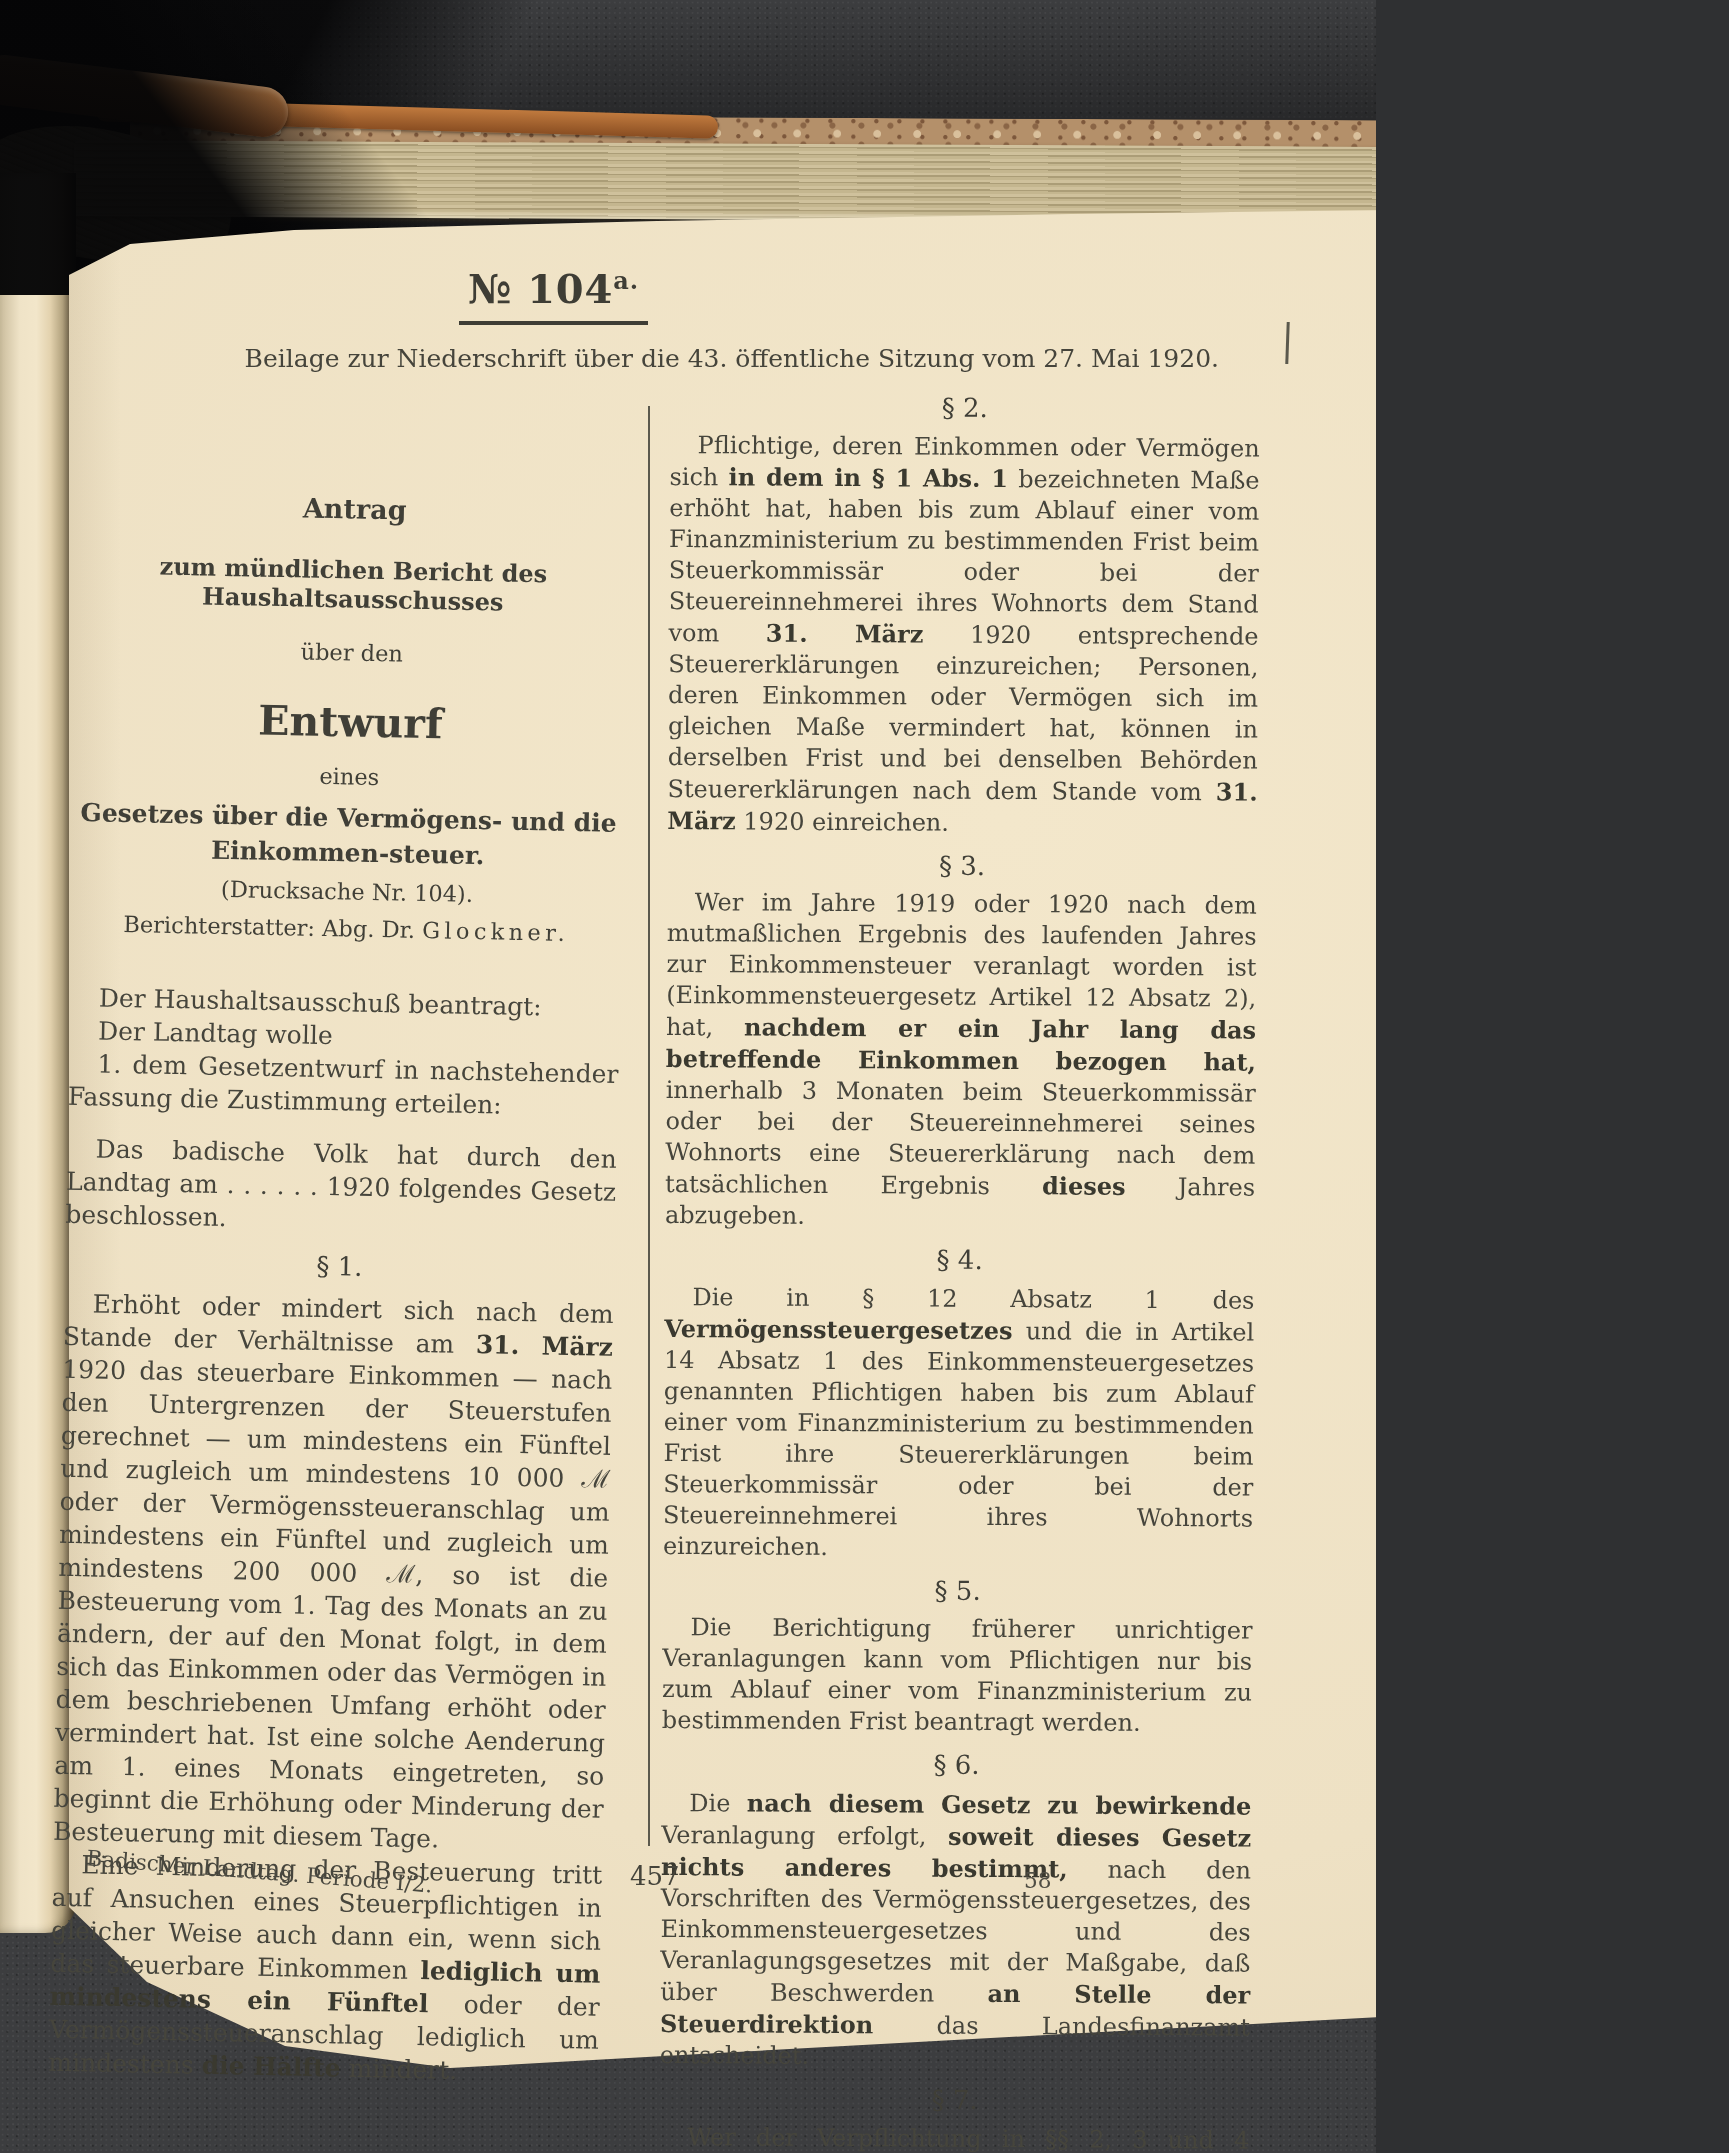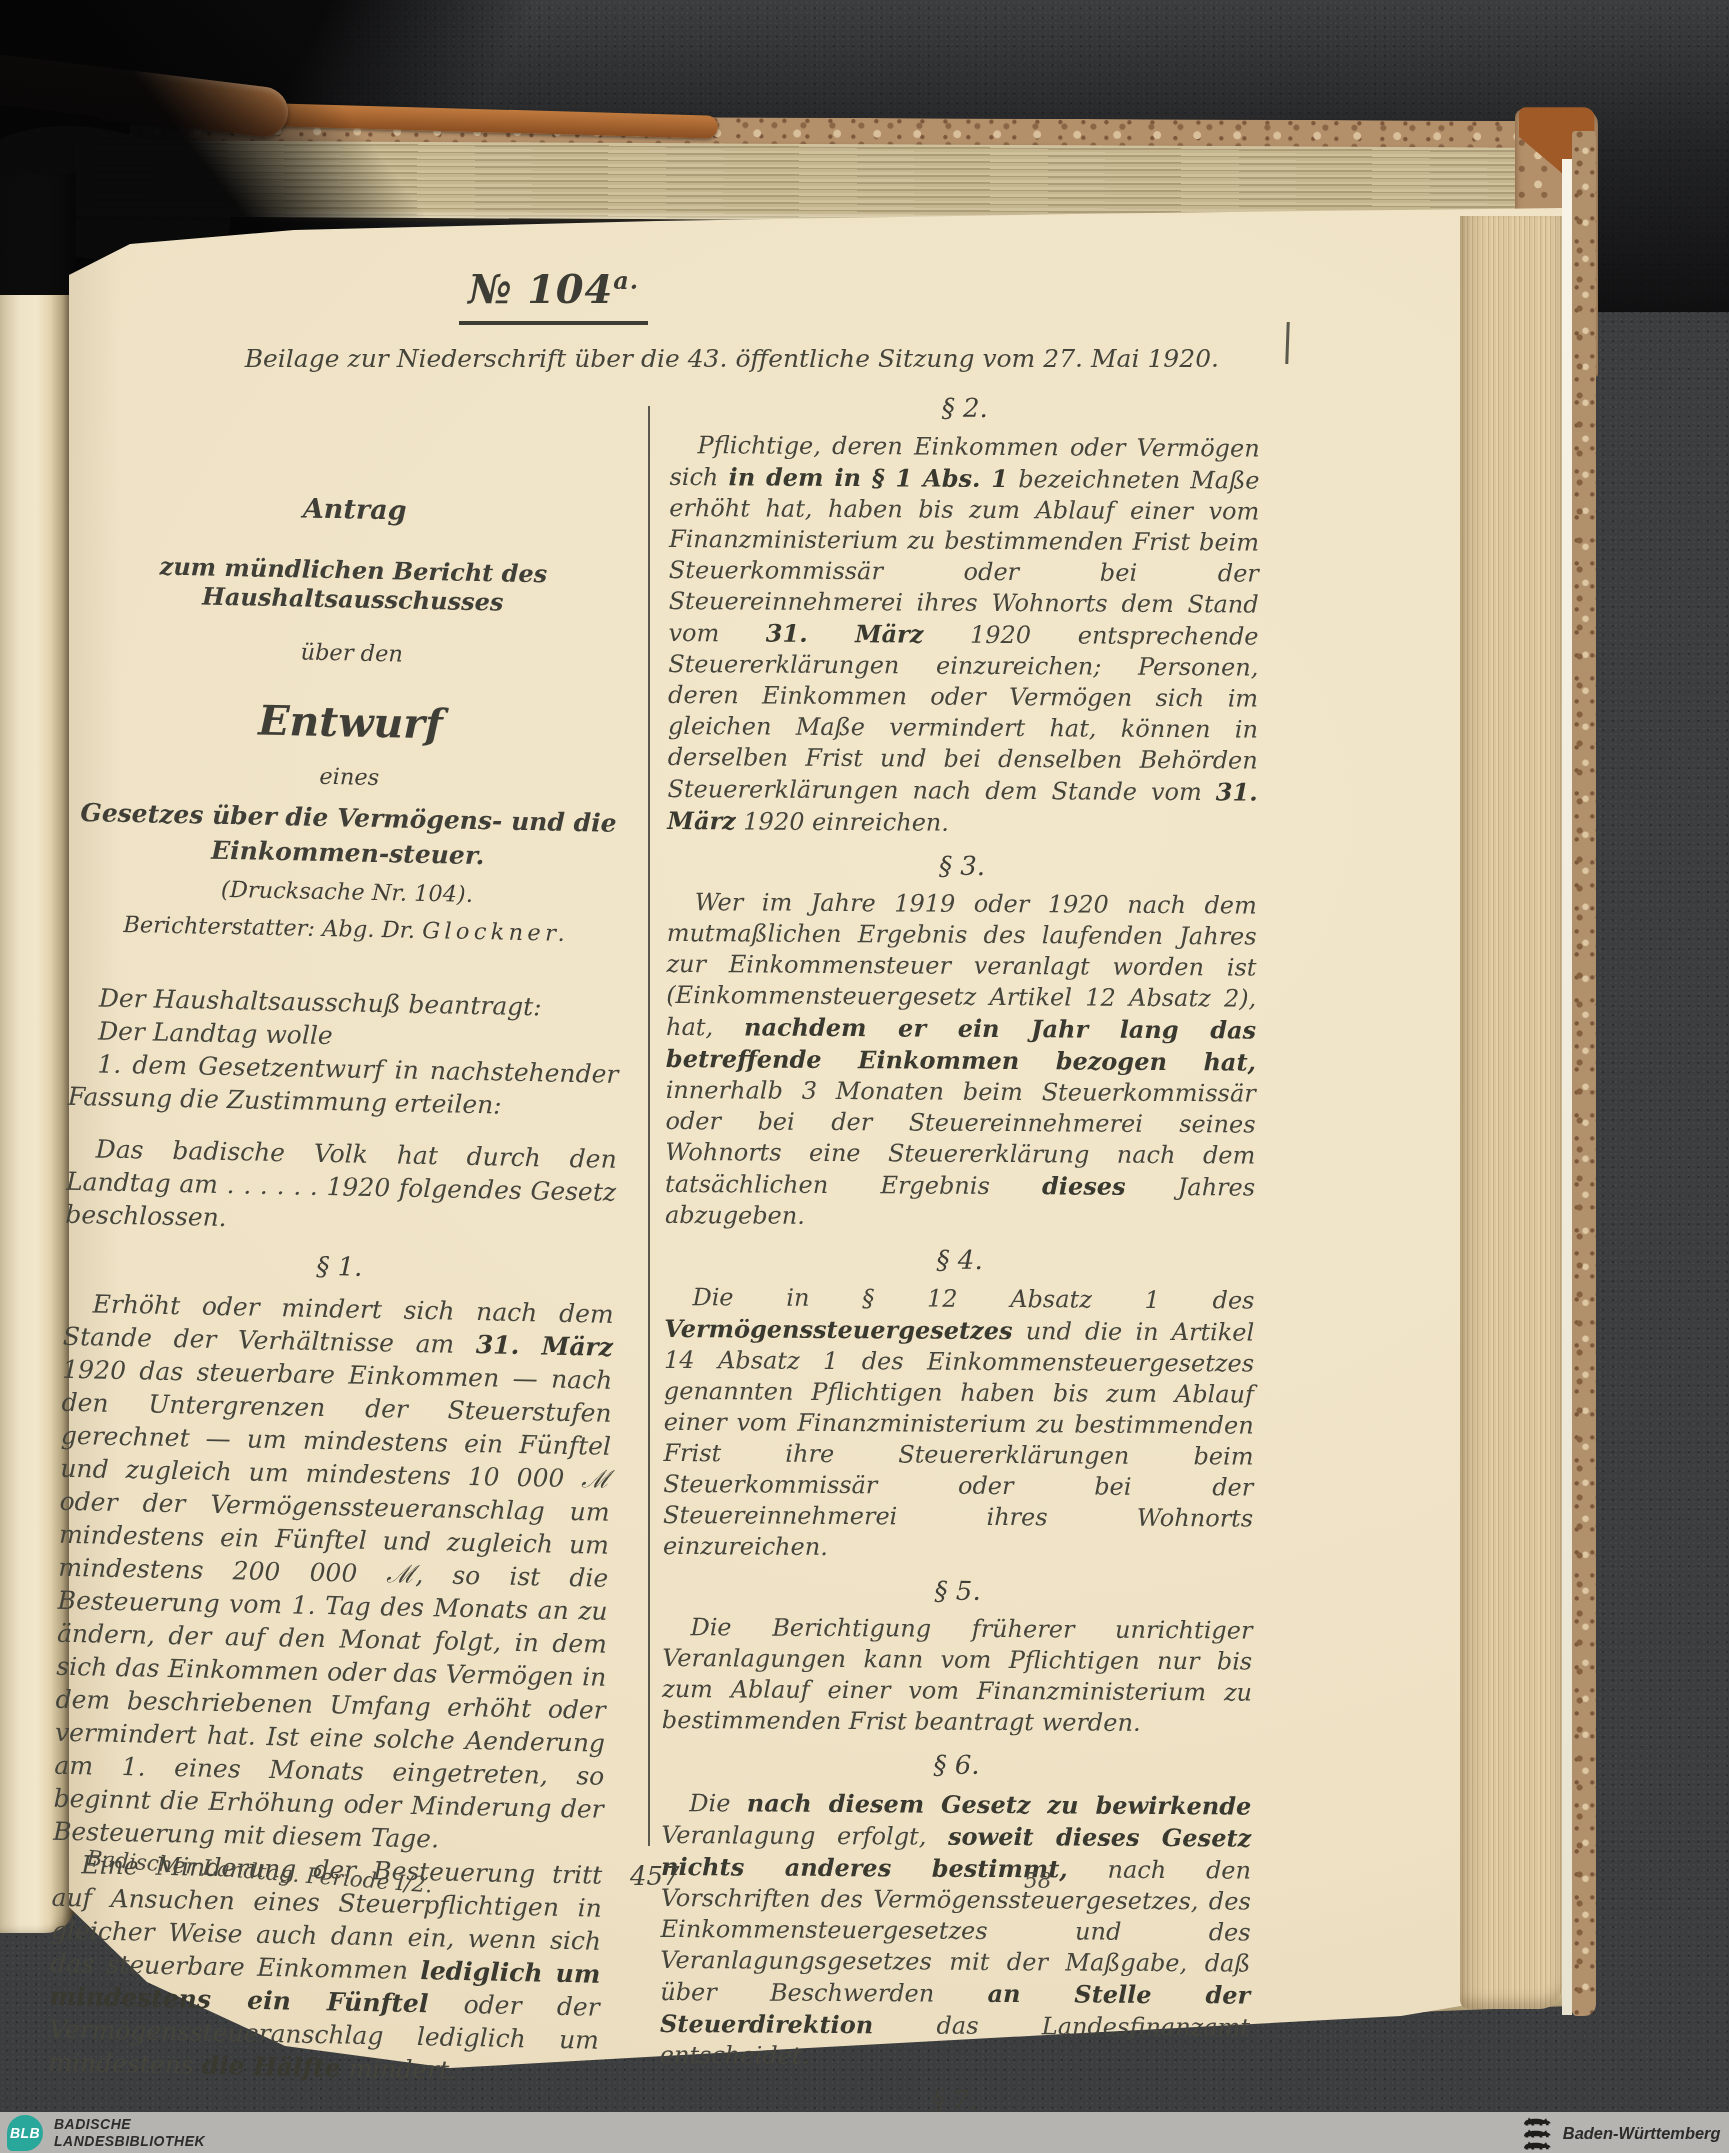--- a/index.html
+++ b/index.html
@@ -1,17 +1,17 @@
 <!DOCTYPE html>
 <html style="font-size:14px"><head>
 <meta charset="utf-8">
 <style>
   html,body{margin:0;padding:0;width:1729px;height:2154px;background:#2f3032;overflow:hidden;}
-  .stage{position:absolute;inset:0;width:1729px;height:2154px;overflow:hidden;
-         font-family:"DejaVu Serif","Liberation Serif",serif;font-style:italic;}
+  .stage{position:absolute;inset:0;width:1376px;height:2154px;overflow:hidden;
+         font-family:"DejaVu Serif","Liberation Serif",serif;}
 
   
   .fabric{position:absolute;inset:0;background-color:#3c3d3f;
     background-image:
       radial-gradient(rgba(255,255,255,.05) 0.9px, transparent 1.2px),
       radial-gradient(rgba(0,0,0,.30) 0.9px, transparent 1.3px),
       radial-gradient(rgba(255,255,255,.03) 0.9px, transparent 1px);
     background-size:5.2px 5.2px,9.5px 9.5px,14.7px 14.7px;background-position:0 0,2.6px 3.5px,6px 1.7px;}
   .floor-shadow{position:absolute;left:0;top:2130;width:1729px;height:312px;
     background:linear-gradient(to bottom,rgba(12,12,13,0) 0%,rgba(12,12,13,.55) 50%,rgba(8,8,9,.85) 100%);}
@@ -202,38 +202,15 @@
 
       <div class="sec-head">§ 7.</div>
       <p class="body-p continued"><span>Wer der Verpflichtung in §§ 2, 3 und 4 ungeachtet innerhalb der bezeichneten Fristen keine Steuererklärungen eingereicht hat, ferner wer in einer Steuer-</span></p>
     </div>
 
     <div class="imprint">Badischer Landtag.  Periode I/2.</div>
     <div class="page-num">457</div>
     <div class="sheet-num">58</div>
   </div>
 
-  <div class="ui-footer">
-    <div class="blb-badge">
-        <span>BLB</span>
-      </div>
-    <div class="blb-name">
-      <div>BADISCHE</div>
-      <div>LANDESBIBLIOTHEK</div>
-    </div>
-    <div class="bw-group">
-      <div class="bw-crest">
-        <svg width="29" height="11.2" viewBox="0 0 32 12" xmlns="http://www.w3.org/2000/svg">
-            <path fill="#1d1d1b" d="M1 10 C1.5 7 3 5.5 5.5 5 L6.5 2.5 L8.5 4.5 C13 3.5 19 4 23 5.5 L25.5 3.5 L26.5 6 C28.5 6.5 30 7.5 30.5 9 L28 9.5 L28.5 11 L25.5 11 L25 9.5 L21 10 L21.5 11.5 L18.5 11.5 L18 10 L12 10 L12.5 11.5 L9.5 11.5 L9 10 L5.5 10.2 L6 11.5 L3 11.5 L2.5 10.3 Z"></path>
-          </svg>
-        <svg width="29" height="11.2" viewBox="0 0 32 12" xmlns="http://www.w3.org/2000/svg">
-            <path fill="#1d1d1b" d="M1 10 C1.5 7 3 5.5 5.5 5 L6.5 2.5 L8.5 4.5 C13 3.5 19 4 23 5.5 L25.5 3.5 L26.5 6 C28.5 6.5 30 7.5 30.5 9 L28 9.5 L28.5 11 L25.5 11 L25 9.5 L21 10 L21.5 11.5 L18.5 11.5 L18 10 L12 10 L12.5 11.5 L9.5 11.5 L9 10 L5.5 10.2 L6 11.5 L3 11.5 L2.5 10.3 Z"></path>
-          </svg>
-        <svg width="29" height="11.2" viewBox="0 0 32 12" xmlns="http://www.w3.org/2000/svg">
-            <path fill="#1d1d1b" d="M1 10 C1.5 7 3 5.5 5.5 5 L6.5 2.5 L8.5 4.5 C13 3.5 19 4 23 5.5 L25.5 3.5 L26.5 6 C28.5 6.5 30 7.5 30.5 9 L28 9.5 L28.5 11 L25.5 11 L25 9.5 L21 10 L21.5 11.5 L18.5 11.5 L18 10 L12 10 L12.5 11.5 L9.5 11.5 L9 10 L5.5 10.2 L6 11.5 L3 11.5 L2.5 10.3 Z"></path>
-          </svg>
-      </div>
-      <div class="bw-label">Baden-Württemberg</div>
-    </div>
-  </div>
 
 </div>
 
 
 </body></html>

